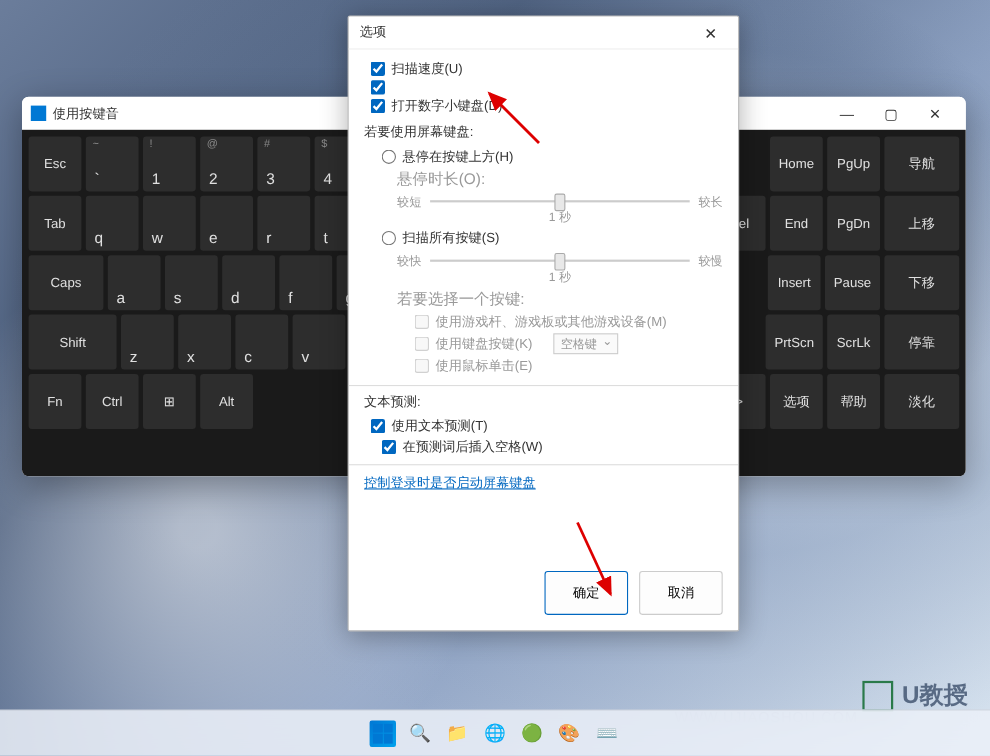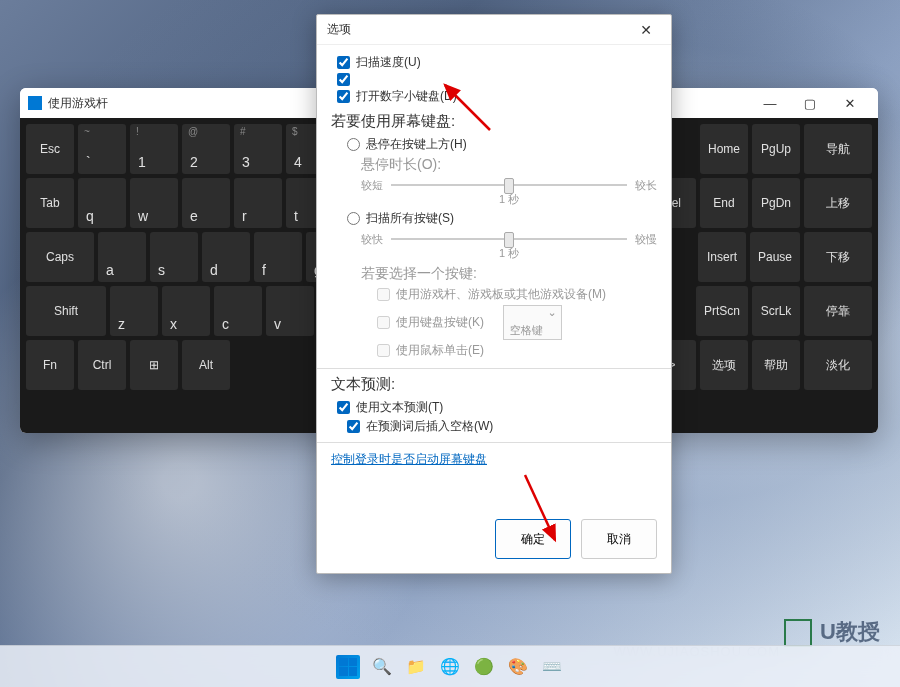--- a/index.html
+++ b/index.html
@@ -25,59 +25,59 @@
 .osk-key .sub { position:absolute; top:2px; left:6px; font-size:10px; color:#888; }
 .osk-key .main { align-self:flex-end; font-size:14px; }
 .osk-key.fn { font-size:12px; align-items:center; justify-content:center; }
 .osk-spacer { flex:1; }
 
 .dialog { position: absolute; left: 316px; top: 14px; width: 356px; height: 560px; background:#fff; border:1px solid #bbb; border-radius:2px; box-shadow: 0 4px 24px rgba(0,0,0,0.3); display:flex; flex-direction:column; }
 .dialog-title { height:30px; display:flex; align-items:center; padding:0 10px; font-size:12px; color:#333; border-bottom:1px solid #eee; }
 .dialog-title .spacer { flex:1; }
 .dialog-title .close { width:30px; height:28px; display:flex; align-items:center; justify-content:center; cursor:pointer; font-size:14px; }
 .dialog-body { flex:1; padding: 8px 14px 4px 14px; font-size:12px; color:#333; overflow:hidden; }
-.dialog-body .section-title { font-size:15px; color:#333; margin:6px 0 4px 0; }
+.dialog-body .section-title { font-size:12px; color:#333; margin:6px 0 4px 0; }
 .dialog-body .row { display:flex; align-items:center; gap:6px; padding:1px 0 1px 16px; }
 .dialog-body .row.top { padding-left: 6px; }
 .dialog-body .row.disabled { color:#999; }
 .dialog-body input[type=checkbox], .dialog-body input[type=radio] { accent-color:#0067c0; width:13px; height:13px; }
 .dialog-body input[type=checkbox]:disabled { accent-color:#999; }
 .slider-row { padding:2px 0 2px 30px; }
 .slider-label { font-size:14px; color:#999; margin-bottom:2px; }
 .slider-wrap { display:flex; align-items:center; gap:8px; font-size:11px; color:#999; }
 .slider { flex:1; height:18px; position:relative; }
 .slider-track { position:absolute; top:8px; left:0; right:0; height:2px; background:#ccc; }
 .slider-thumb { position:absolute; top:2px; left:48%; width:10px; height:16px; background:#e8e8e8; border:1px solid #aaa; border-radius:2px; }
 .slider-caption { text-align:center; font-size:11px; color:#999; margin-top:-2px; }
 .link { color:#0067c0; text-decoration:underline; cursor:pointer; font-size:12px; }
 .dialog-sep { border-top:1px solid #ddd; margin:6px -14px; }
 .dialog-buttons { display:flex; gap:10px; justify-content:flex-end; padding: 10px 14px 14px 14px; }
 .dialog-buttons button { width:76px; height:40px; font-size:12px; background:#fdfdfd; border:1px solid #ccc; border-radius:3px; cursor:pointer; }
 .dialog-buttons button.primary { border-color:#0067c0; }
-.combo { border:1px solid #ccc; padding:17px 18px 1px 6px; font-size:11px; color:#999; position:relative; background:#fafafa; }
+.combo { border:1px solid #ccc; padding:1px 18px 1px 6px; font-size:11px; color:#999; position:relative; background:#fafafa; }
 .combo::after { content:"⌄"; position:absolute; right:4px; top:0; color:#999; }
 
 .arrow { position:absolute; pointer-events:none; }
 .arrow svg { overflow:visible; }
 
 .taskbar { position:absolute; left:0; right:0; bottom:0; height:42px; background: rgba(235,240,248,0.85); backdrop-filter: blur(10px); display:flex; align-items:center; justify-content:center; gap:6px; border-top:1px solid rgba(0,0,0,0.1); }
 .taskbar .tbicon { width:28px; height:28px; border-radius:4px; display:flex; align-items:center; justify-content:center; cursor:pointer; font-size:16px; }
 .taskbar .start { background: linear-gradient(135deg,#0078d4 0%, #00a2ed 100%); color:#fff; width:24px; height:24px; display:grid; grid-template-columns:1fr 1fr; grid-template-rows:1fr 1fr; gap:1px; padding:3px; border-radius:2px; }
 .taskbar .start div { background:#0078d4; }
 .taskbar .search-ic { color:#555; }
 </style>
 </head>
 <body>
 
 <div class="wallpaper"></div>
 
 <div class="osk-window">
   <div class="osk-titlebar">
     <div class="icon"></div>
-    <span>使用游戏杆</span>
+    <span>使用按键音</span>
     <div class="spacer"></div>
     <div class="winbtn">—</div>
     <div class="winbtn">▢</div>
     <div class="winbtn">✕</div>
   </div>
   <div class="osk-body">
     <div class="osk-row">
       <div class="osk-key fn">Esc</div>
       <div class="osk-key">
           <span class="sub">~</span>

